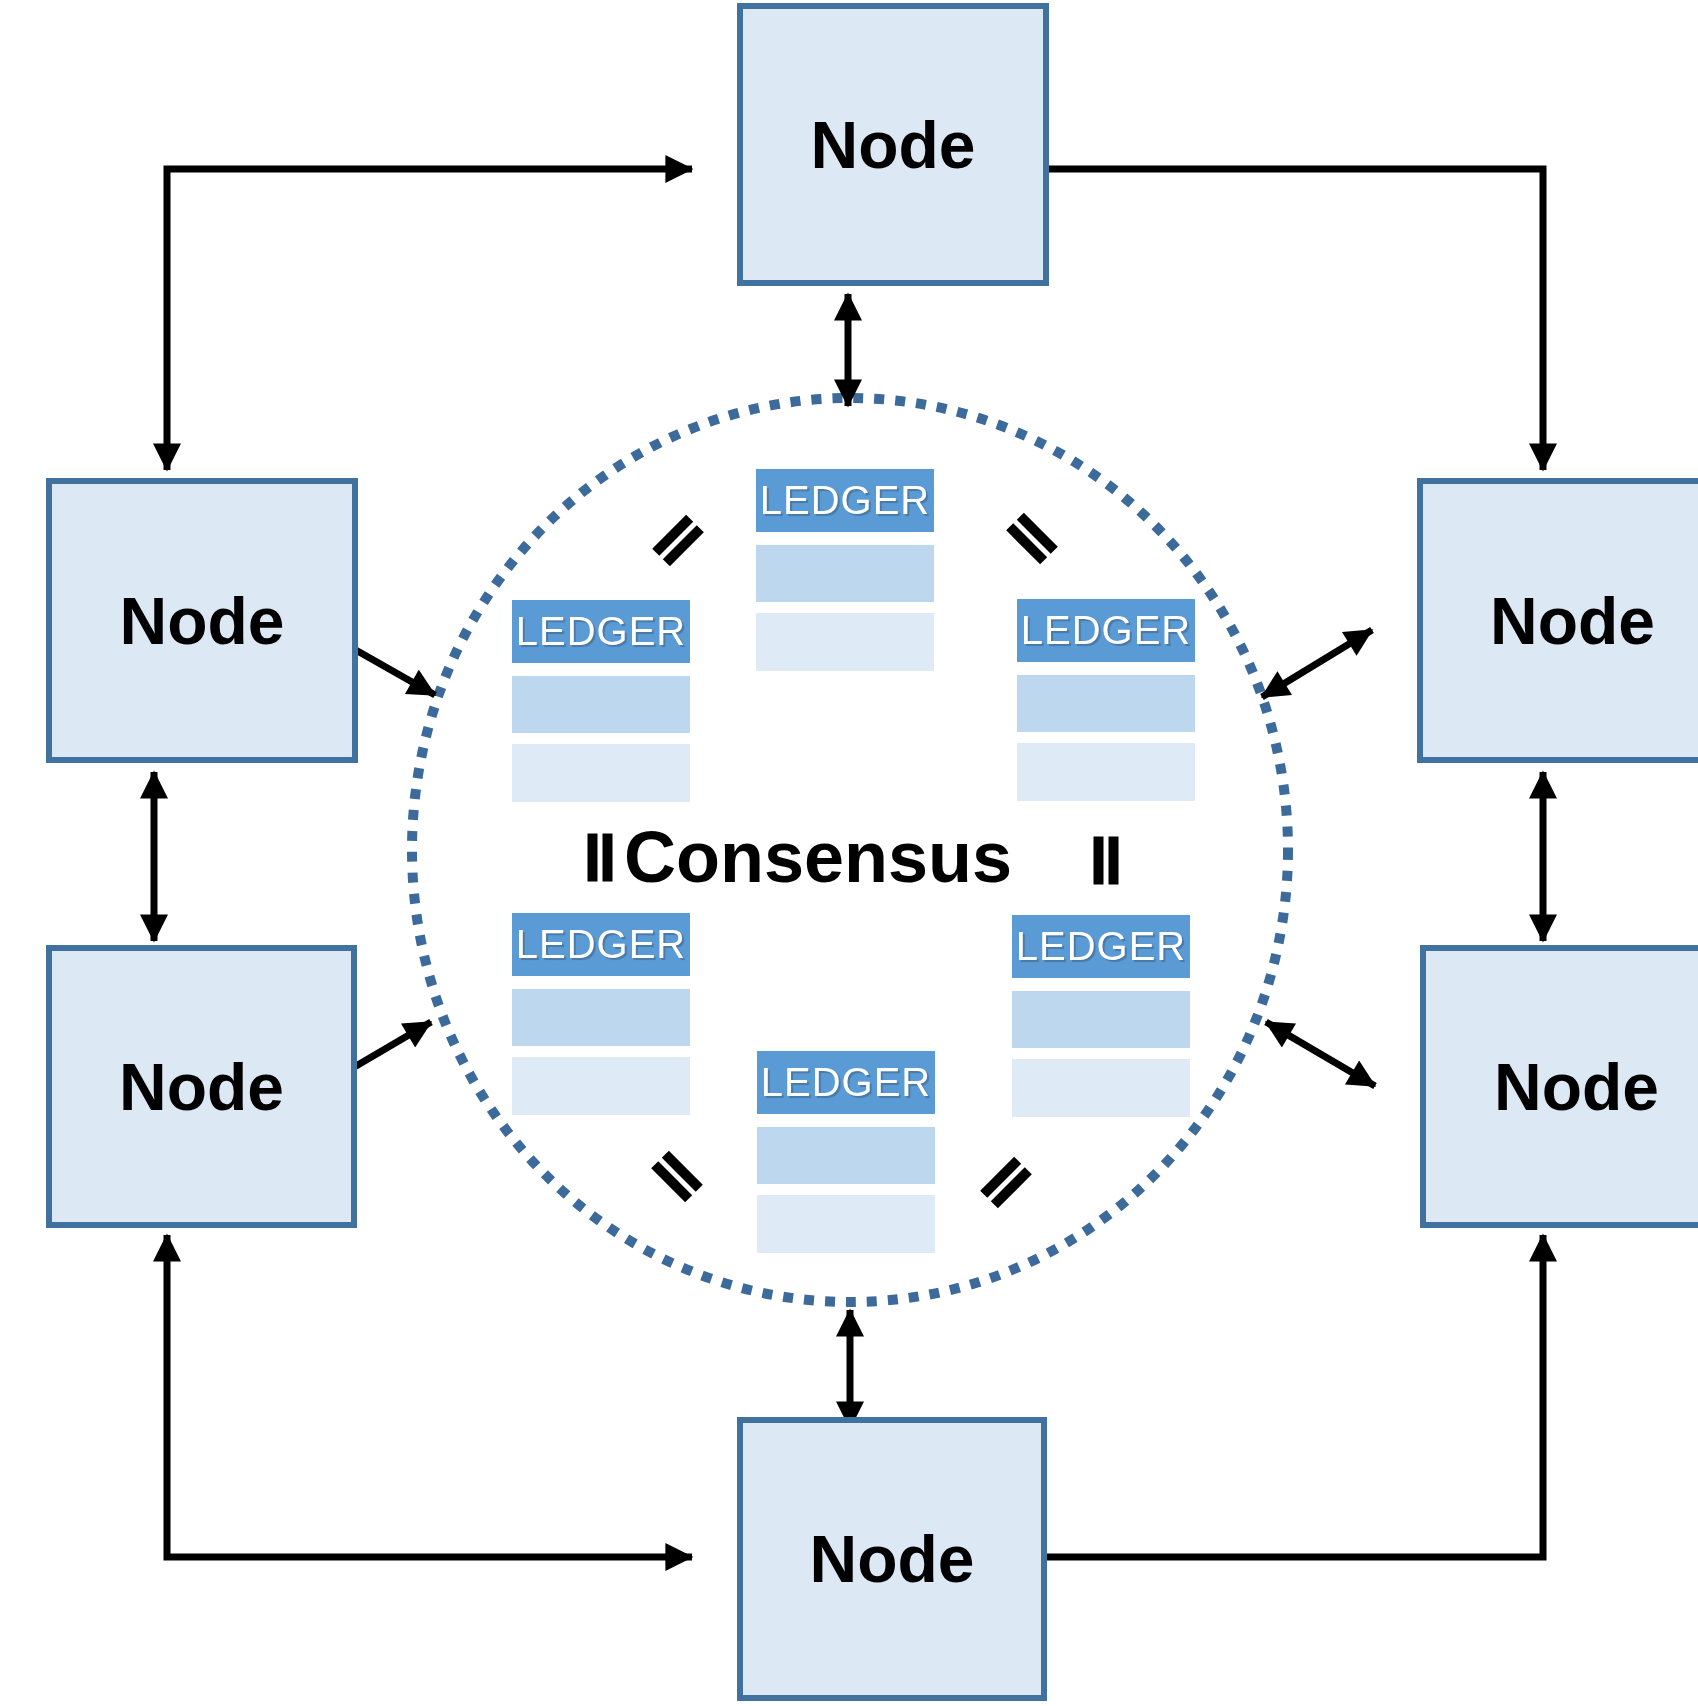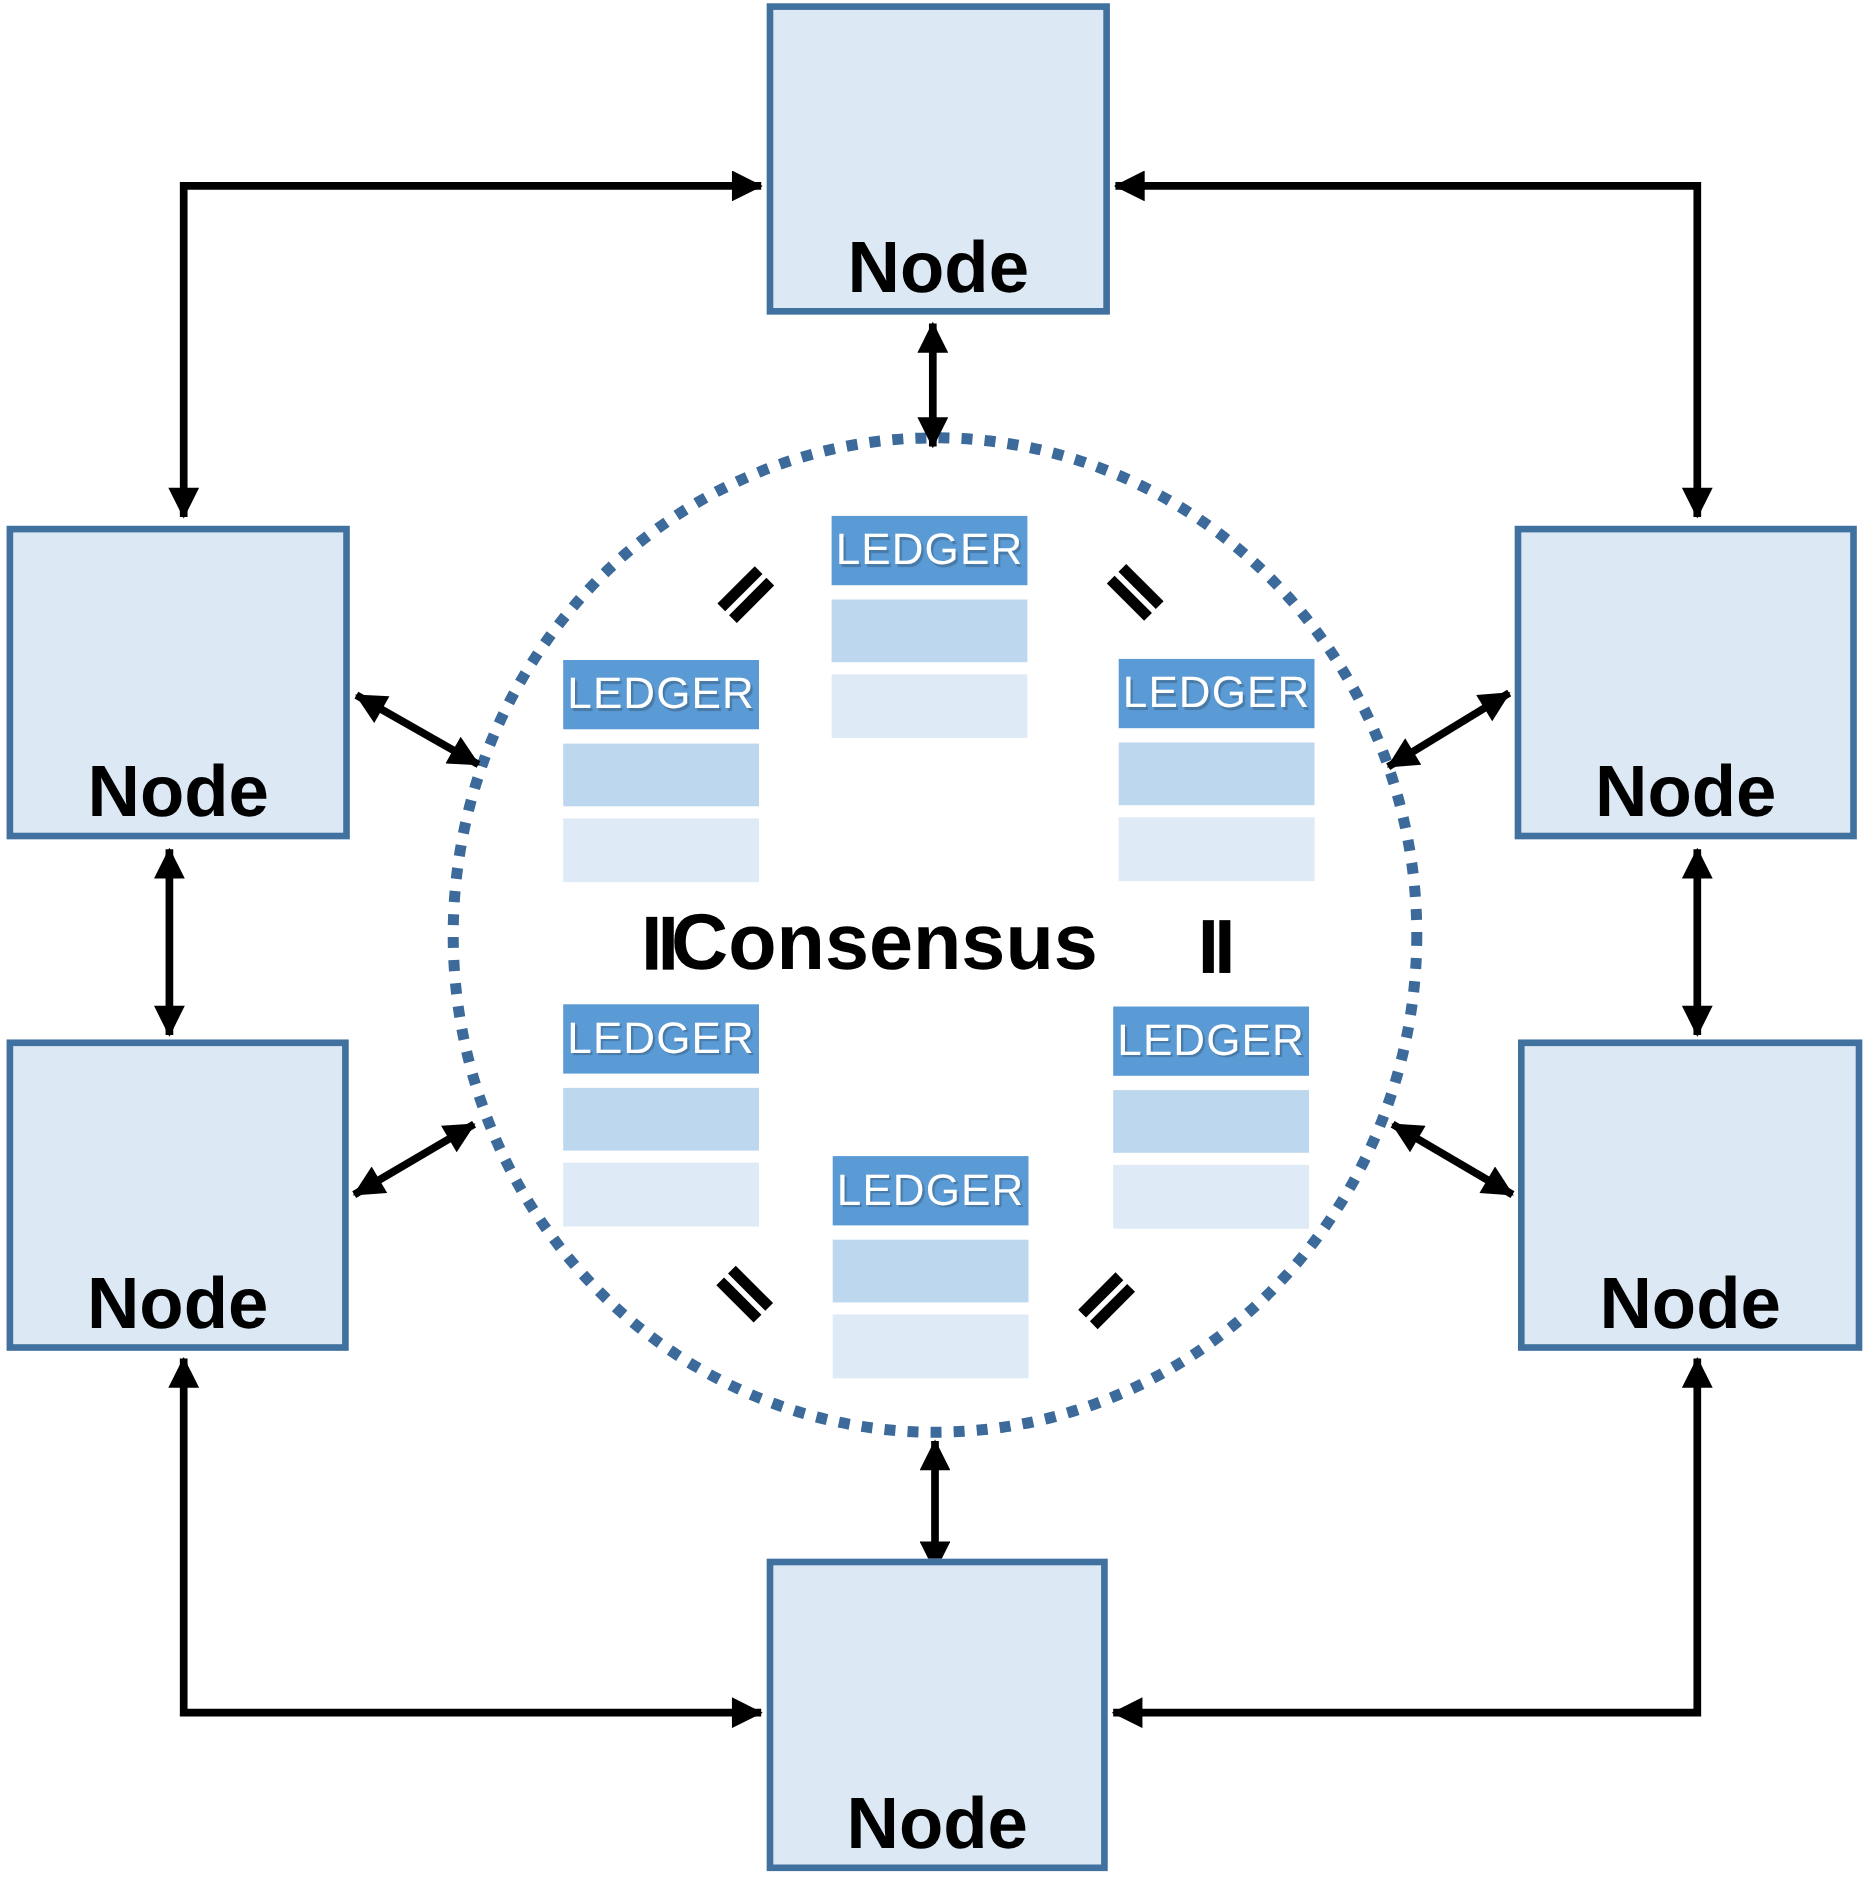--- a/index.html
+++ b/index.html
@@ -4,41 +4,41 @@
 <style>
   html,body{margin:0;padding:0;background:#ffffff;}
   .stage{
     position:relative;width:1698px;height:1706px;background:#ffffff;overflow:hidden;
     font-family:"Liberation Sans","DejaVu Sans",sans-serif;
   }
   .wires{position:absolute;left:0;top:0;}
   .node{
     position:absolute;box-sizing:border-box;
     background:#dce8f4;border:6px solid #40719f;
-    display:flex;align-items:flex-end;justify-content:center;
-    font-weight:bold;font-size:66px;color:#000;
+    display:flex;align-items:center;justify-content:center;
+    font-weight:bold;font-size:66px;color:#000;margin-left:40px;
   }
   .ledger{position:absolute;width:178px;}
   .ledger .hdr{
     height:63px;background:#5b9bd5;color:#ffffff;
     display:flex;align-items:center;justify-content:center;
     font-size:40px;letter-spacing:1px;
     text-shadow:2px 2px 1px rgba(40,60,80,0.35);
     text-align:right;
   }
   .ledger .r1{height:57px;background:#bdd7ee;margin-top:13px;}
   .ledger .r2{height:58px;background:#deeaf6;margin-top:11px;}
   .eq{
     position:absolute;width:48px;height:25px;
     display:flex;flex-direction:column;justify-content:space-between;
   }
   .eq .bar{width:48px;height:10px;background:#000000;}
   .consensus{
     position:absolute;left:602px;top:812px;width:404px;height:90px;
-    text-align:center;font-weight:bold;font-size:72px;color:#000;line-height:90px;
+    text-align:center;font-weight:bold;font-size:72px;color:#000;line-height:90px;padding-left:14px;
   }
 </style>
 </head>
 <body>
 
 <div class="stage">
 
   <svg class="wires" width="1698" height="1706" viewBox="0 0 1698 1706">
     <defs>
       <marker id="ah" viewBox="0 0 10 10" refX="9.5" refY="5" markerWidth="30" markerHeight="28" markerUnits="userSpaceOnUse" orient="auto-start-reverse">

